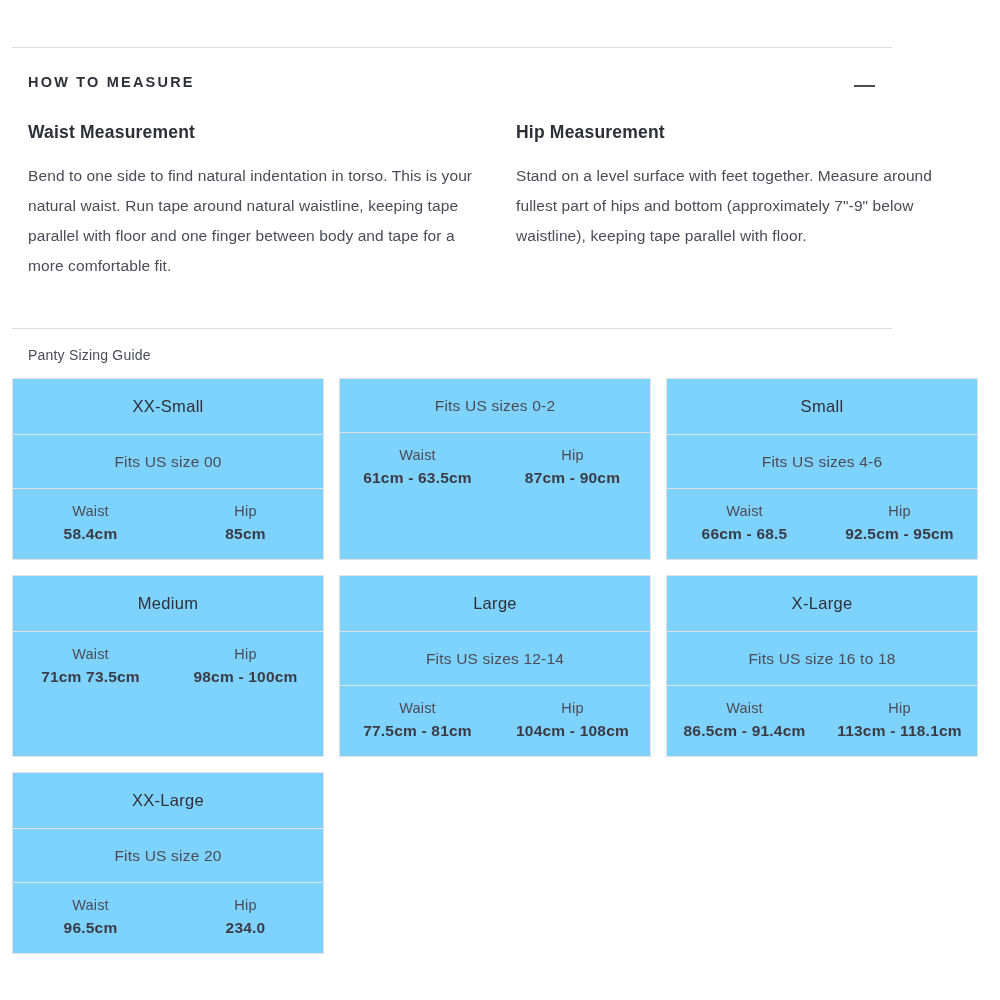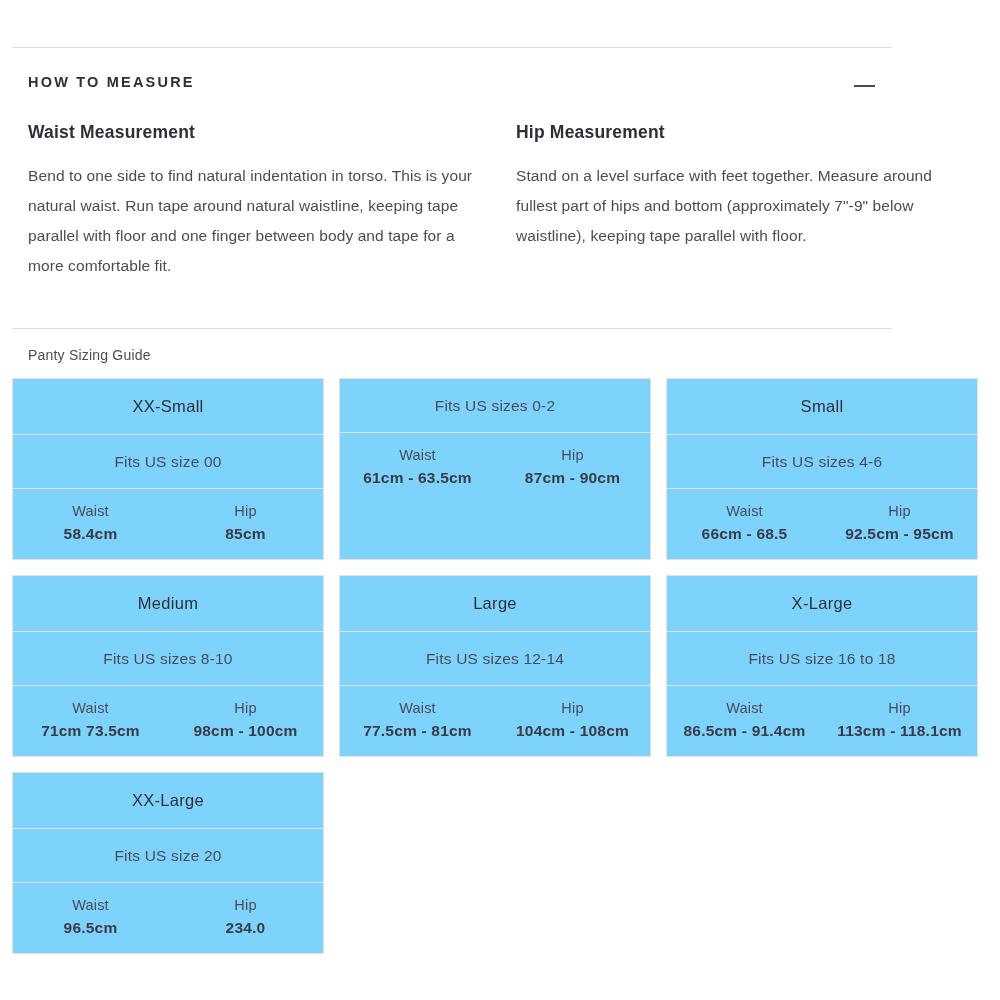--- a/index.html
+++ b/index.html
@@ -214,21 +214,20 @@
         </div>
         <div class="meas">
           <div class="m-label">Hip</div>
           <div class="m-value">92.5cm - 95cm</div>
         </div>
       </div>
     </div>
 
     <div class="card">
       <div class="card-title">Medium</div>
-      <div class="card-fits">Fits US sizes 8-10</div>
       <div class="card-meas">
         <div class="meas">
           <div class="m-label">Waist</div>
           <div class="m-value">71cm 73.5cm</div>
         </div>
         <div class="meas">
           <div class="m-label">Hip</div>
           <div class="m-value">98cm - 100cm</div>
         </div>
       </div>

